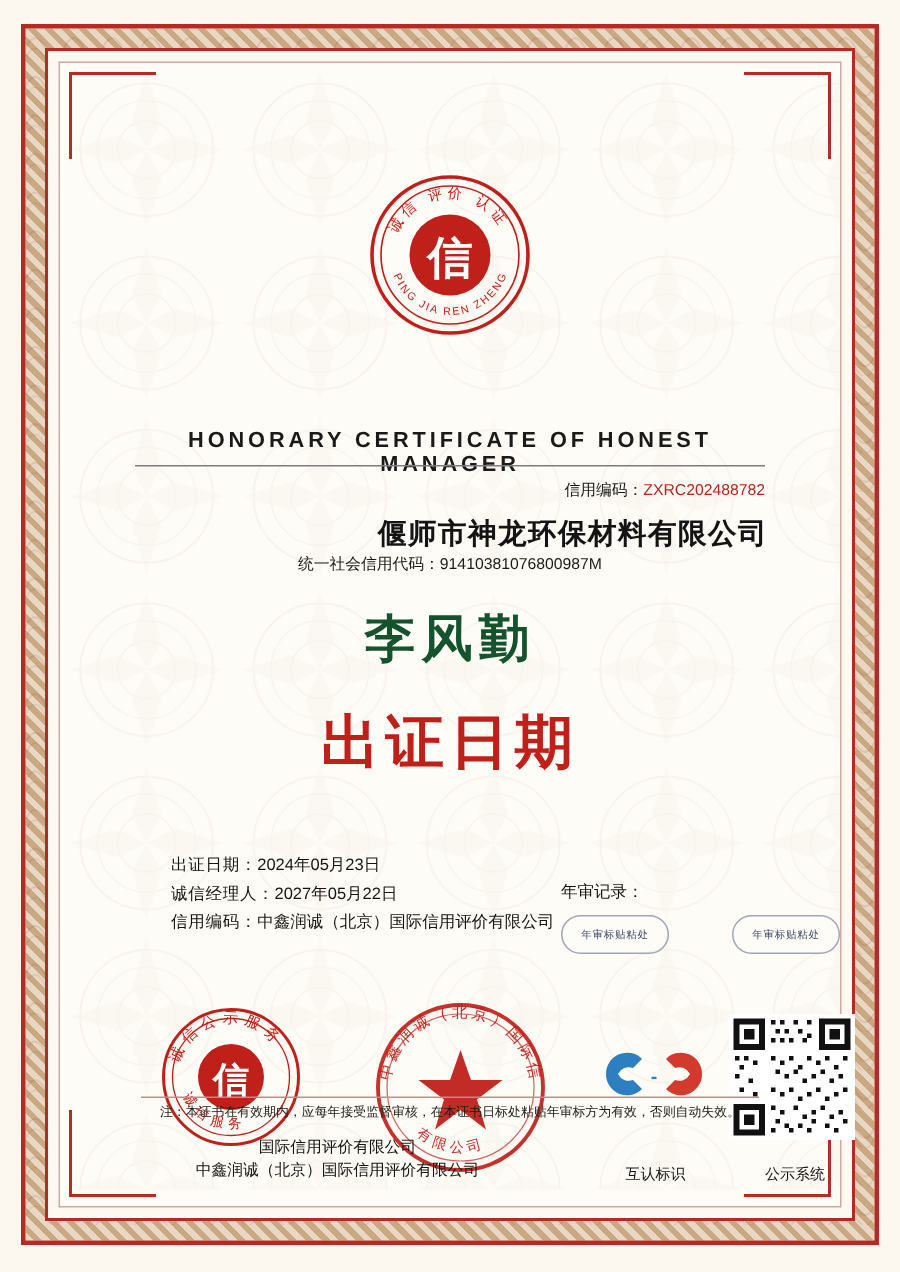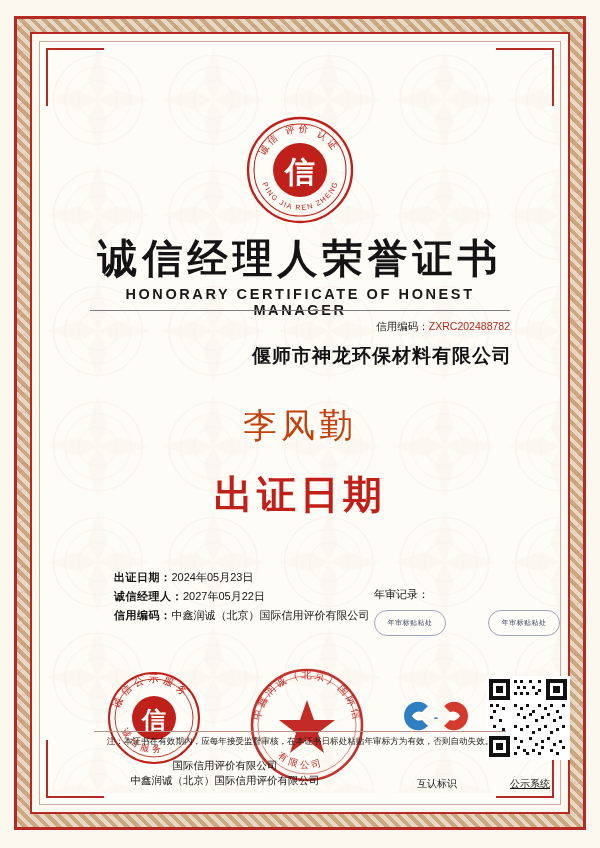--- a/index.html
+++ b/index.html
@@ -131,23 +131,23 @@
     color: #1a1a1a;
   }
 
   
   .person {
     position: absolute;
     top: 305px; left: 0; right: 0;
     text-align: center;
     font-family: "DejaVu Sans", sans-serif;
     font-size: 34px;
-    font-weight: normal;
+    font-weight: bold;
     letter-spacing: 4px;
-    color: #c2410c;
+    color: #14532d;
   }
   .honor {
     position: absolute;
     top: 370px; left: 0; right: 0;
     text-align: center;
     font-family: "DejaVu Sans", sans-serif;
     font-size: 39px;
     font-weight: bold;
     letter-spacing: 4px;
     color: #c0201a;
@@ -155,21 +155,21 @@
 
   
   .details {
     position: absolute;
     top: 470px; left: 26px;
     font-size: 11px;
     color: #141414;
     line-height: 19px;
   }
   .details .row { white-space: nowrap; }
-  .details .lbl { letter-spacing: 0.5px; font-weight: bold; }
+  .details .lbl { letter-spacing: 0.5px; }
   .details .val { }
 
   .annual {
     position: absolute;
     top: 489px; left: 286px;
     font-size: 11px;
     color: #141414;
   }
   .stickers {
     position: absolute;
@@ -202,21 +202,21 @@
   .cap {
     position: absolute;
     text-align: center;
     font-size: 10px;
     color: #141414;
     line-height: 15px;
     white-space: nowrap;
   }
   .cap-left { left: 2px; top: 92px; width: 250px; font-size: 10.5px; }
   .cap-mid  { left: 296px; top: 110px; width: 86px; }
-  .cap-right{ left: 384px; top: 110px; width: 96px; text-decoration: underline; }
+  .cap-right{ left: 384px; top: 110px; width: 96px; }
 
   
   .footnote {
     position: absolute;
     left: 8px; right: 8px; bottom: 4px;
     font-size: 8.6px;
     color: #1a1a1a;
     text-align: center;
     letter-spacing: 0px;
   }
@@ -280,29 +280,31 @@
               <text x="54" y="66" text-anchor="middle" font-family="DejaVu Sans, sans-serif" font-size="30" font-weight="bold" fill="#ffffff">信</text>
               <text font-family="DejaVu Sans, sans-serif" font-size="9.5" fill="#c0201a" letter-spacing="3">
                 <textPath href="#arcTop" startOffset="12%">诚信 评价 认证</textPath>
               </text>
               <text font-family="Liberation Sans, sans-serif" font-size="7.2" fill="#c0201a" letter-spacing="1.4">
                 <textPath href="#arcBot" startOffset="11%">PING JIA REN ZHENG</textPath>
               </text>
             </svg>
           </div>
 
-          <div class="title-cn">诚信经理人荣誉证书</div>
           <div class="title-en">HONORARY CERTIFICATE OF HONEST MANAGER</div>
           <div class="title-rule"></div>
 
           <div class="credit-no">
             <span class="lbl">信用编码：</span><span class="val">ZXRC202488782</span>
           </div>
 
           <div class="company">偃师市神龙环保材料有限公司</div>
+          <div class="uscc">
+            <span>统一社会信用代码：</span><span>91410381076800987M</span>
+          </div>
 
           <div class="person">李风勤</div>
           <div class="honor">出证日期</div>
 
           <div class="details">
             <div class="row">
               <span class="lbl">出证日期：</span><span class="val">2024年05月23日</span>
             </div>
             <div class="row">
               <span class="lbl">诚信经理人：</span><span class="val">2027年05月22日</span>

